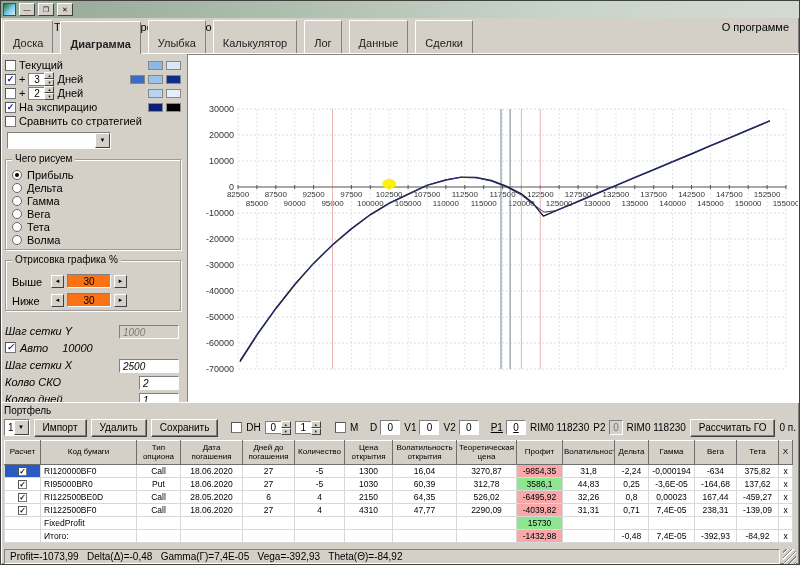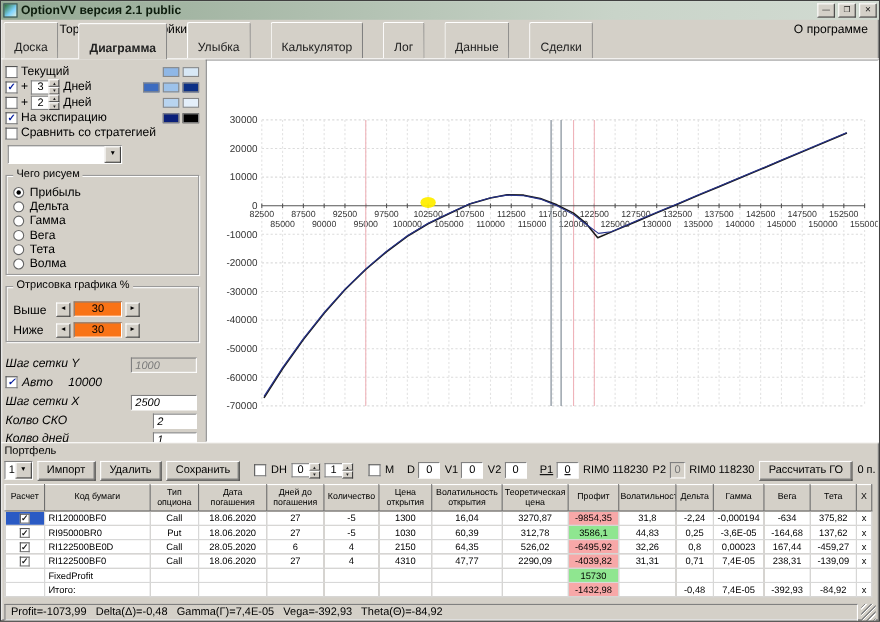--- a/index.html
+++ b/index.html
@@ -9,21 +9,21 @@
   .titlebar{height:17px;background:linear-gradient(90deg,#93a893,#c9d4c9 70%,#d2dbd2);display:flex;align-items:center;padding:0 2px;gap:3px;flex:0 0 auto;}
   .appicon{width:13px;height:13px;background:linear-gradient(135deg,#2d6e2d,#7fd4ff 60%,#dfeedf);border:1px solid #355;}
   .title-text{font-size:11px;font-weight:bold;color:#0d1d0d;flex:1;white-space:nowrap;overflow:hidden;}
   .tb-btn{width:16px;height:13px;background:#d4d0c8;border:1px solid #404040;border-top-color:#fff;border-left-color:#fff;font-size:7px;line-height:11px;text-align:center;color:#111;}
   
   .menubar{height:17px;display:flex;align-items:center;font-size:11px;padding:0 2px;flex:0 0 auto;}
   .menu-item{padding:1px 8px;}
   .menu-right{margin-left:auto;padding:1px 8px;}
   
   .tabbar{height:19px;display:flex;align-items:flex-end;padding:1px 2px 0 2px;border-bottom:1px solid #fff;flex:0 0 auto;}
-  .tab{font-size:11px;padding:16px 9px;background:#d4d0c8;border:1px solid #808080;border-bottom:none;border-top-color:#fff;border-left-color:#fff;border-radius:2px 2px 0 0;margin-right:18px;height:16px;line-height:12px;color:#222;}
+  .tab{font-size:11px;padding:16px 9px;background:#d4d0c8;border:1px solid #808080;border-bottom:none;border-top-color:#fff;border-left-color:#fff;border-radius:2px 2px 0 0;margin-right:7px;height:16px;line-height:12px;color:#222;}
   .tab.active{height:18px;margin-bottom:-1px;font-weight:bold;}
   
   .content{flex:0 0 348px;display:flex;overflow:hidden;}
   .sidebar{width:186px;padding:4px 2px 0 4px;font-size:11px;overflow:hidden;}
   .srow{display:flex;align-items:center;height:14px;gap:3px;}
   .cb{width:11px;height:11px;background:#fff;border:1px solid #777;border-top-color:#555;border-left-color:#555;font-size:9px;line-height:9px;text-align:center;color:#00189c;flex:0 0 auto;}
   .cb.checked::after{content:"✓";font-weight:bold;}
   .cb.small{width:9px;height:9px;font-size:8px;line-height:7px;color:#111;}
   .swatches{margin-left:auto;display:flex;gap:3px;padding-right:4px;}
   .sw{width:15px;height:9px;border:1px solid #888;display:inline-block;}
@@ -78,21 +78,20 @@
   .spanel.main{flex:1;}
   .grip{width:13px;flex:0 0 auto;background:repeating-linear-gradient(135deg,#d4d0c8 0 2px,#888 2px 3px,#fff 3px 4px);}
 </style>
 </head>
 <body>
 
 <div class="window">
 
   <div class="titlebar">
     <div class="appicon"></div>
-    <div class="title-text">OptionVV версия 2.1 public</div>
     <div class="tb-btn">—</div>
     <div class="tb-btn">❐</div>
     <div class="tb-btn">✕</div>
   </div>
 
   <div class="menubar">
     <div id="menu-items" style="display:flex;">
         <div class="menu-item">Файл</div>
         <div class="menu-item">Торговля</div>
         <div class="menu-item">Настройки</div>

